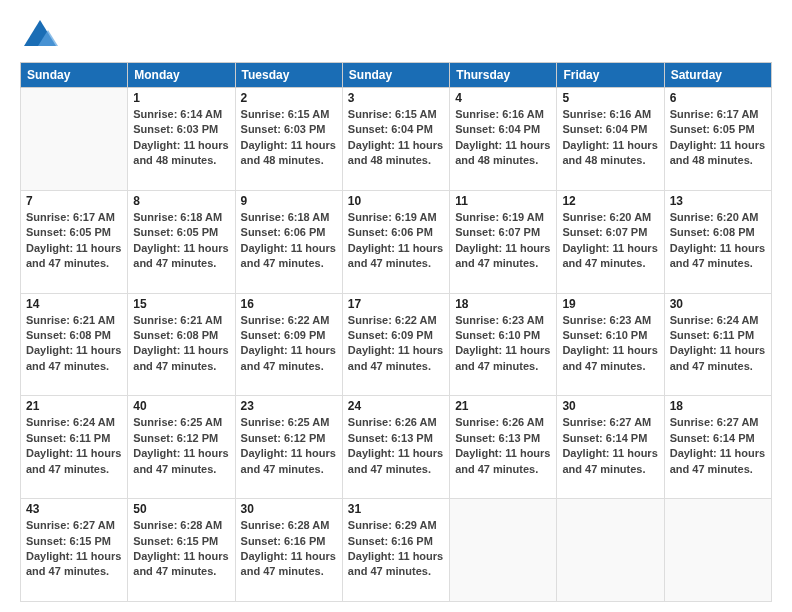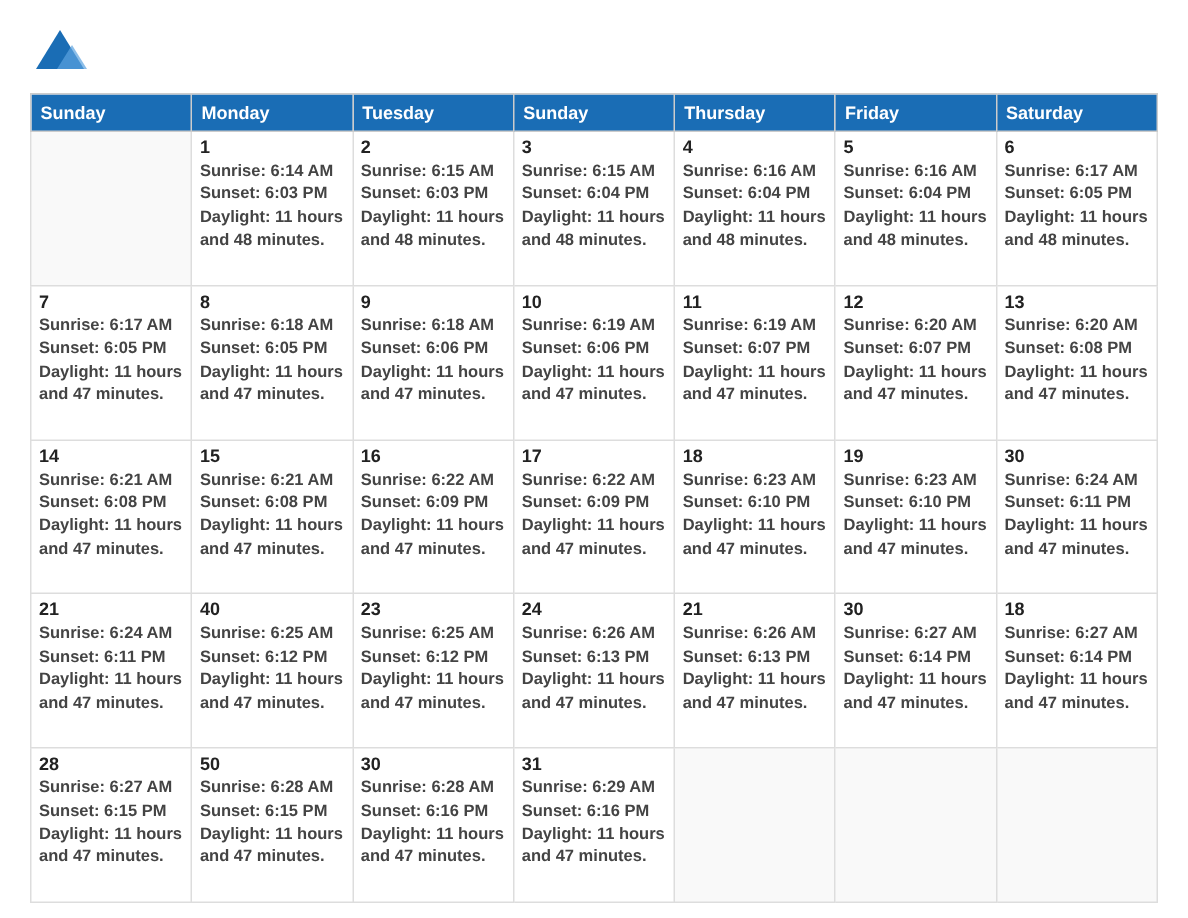--- a/index.html
+++ b/index.html
@@ -250,21 +250,21 @@
             <span class="day-num">30</span>
             <div class="day-info">Sunrise: 6:27 AM<br>Sunset: 6:14 PM<br>Daylight: 11 hours and 47 minutes.</div>
           </td>
           <td>
             <span class="day-num">18</span>
             <div class="day-info">Sunrise: 6:27 AM<br>Sunset: 6:14 PM<br>Daylight: 11 hours and 47 minutes.</div>
           </td>
         </tr>
         <tr>
           <td>
-            <span class="day-num">28</span>
+            <span class="day-num">43</span>
             <div class="day-info">Sunrise: 6:27 AM<br>Sunset: 6:15 PM<br>Daylight: 11 hours and 47 minutes.</div>
           </td>
           <td>
             <span class="day-num">50</span>
             <div class="day-info">Sunrise: 6:28 AM<br>Sunset: 6:15 PM<br>Daylight: 11 hours and 47 minutes.</div>
           </td>
           <td>
             <span class="day-num">30</span>
             <div class="day-info">Sunrise: 6:28 AM<br>Sunset: 6:16 PM<br>Daylight: 11 hours and 47 minutes.</div>
           </td>

